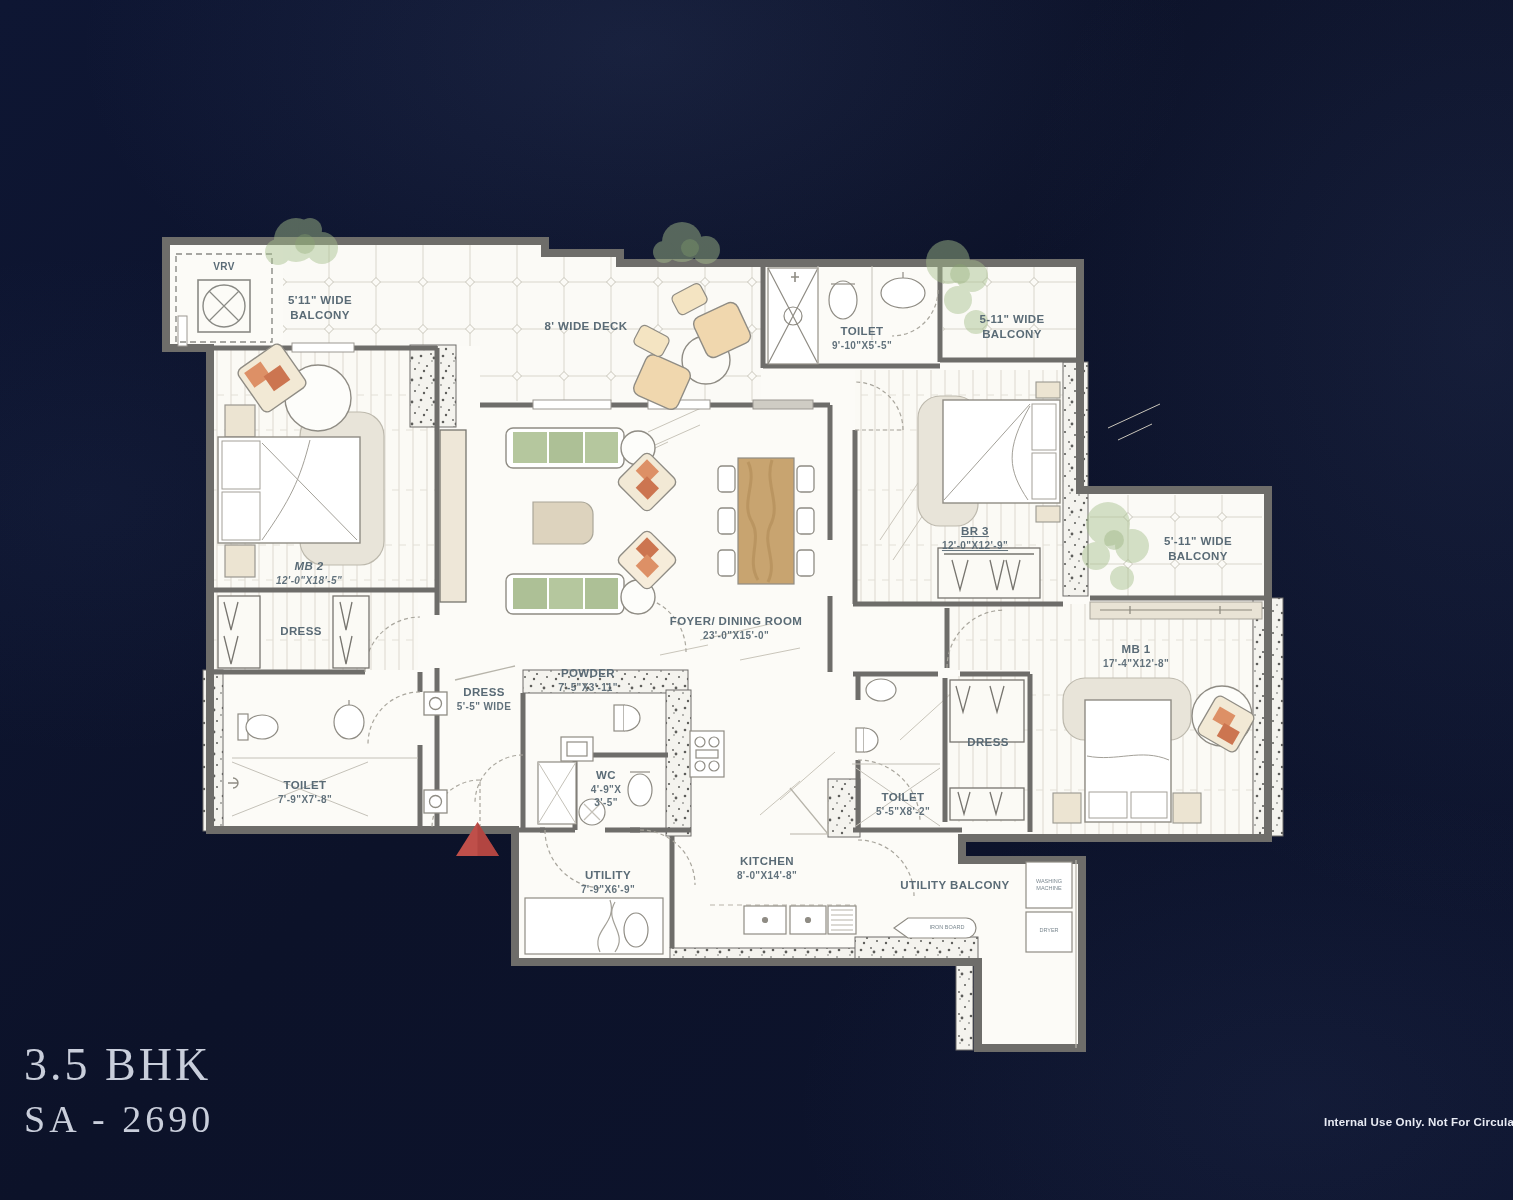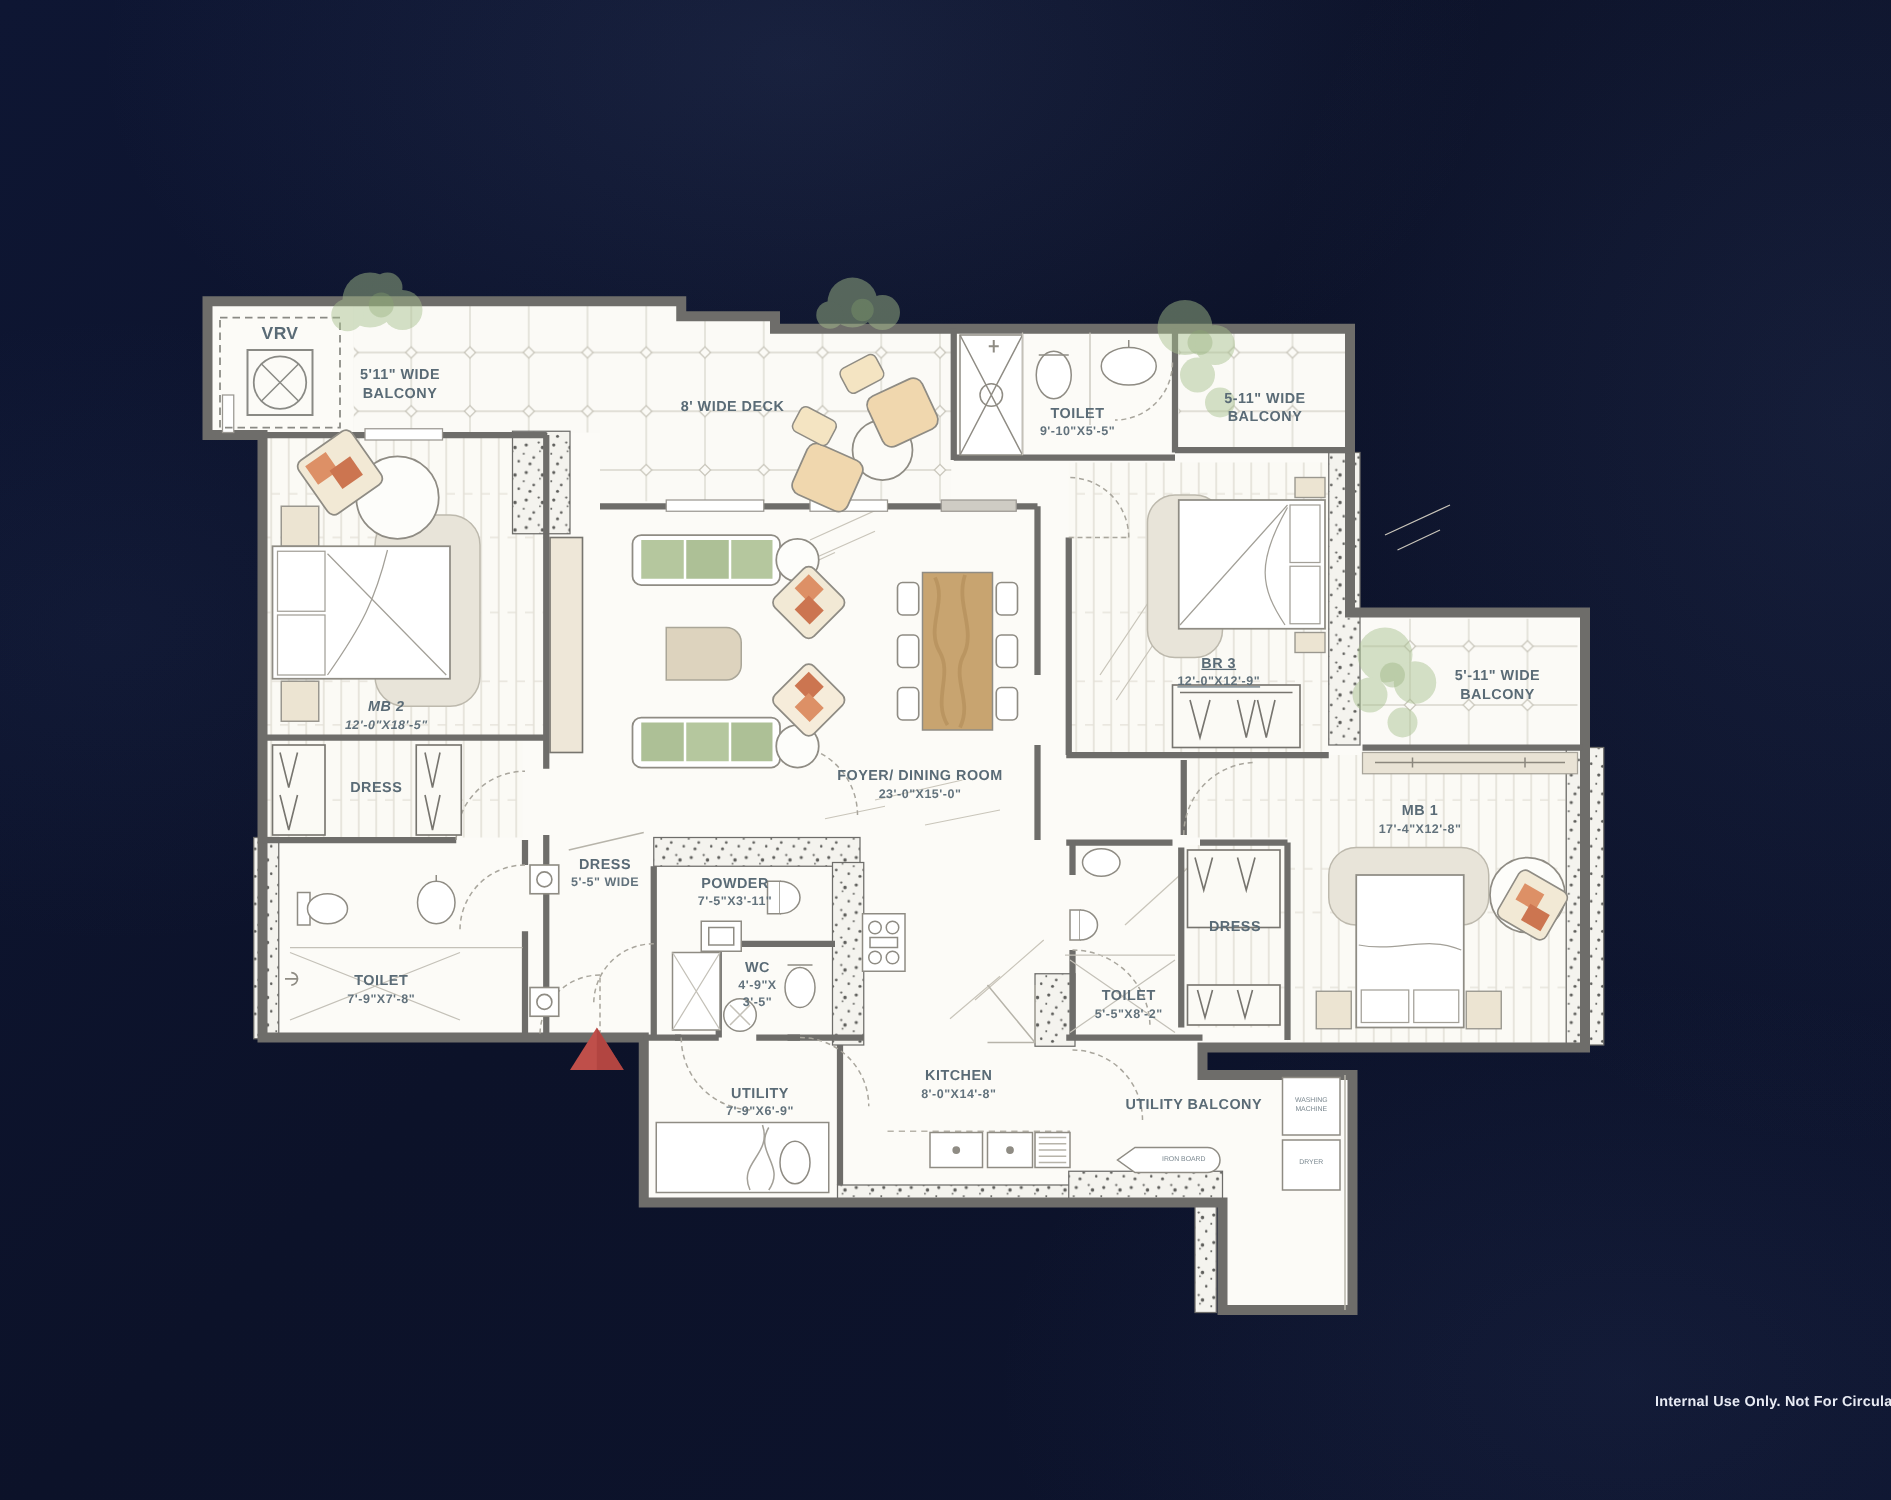--- a/index.html
+++ b/index.html
@@ -368,43 +368,47 @@
           <circle cx="1114" cy="540" r="10"></circle>
     </g>
   </g>
 
   <g>
     <path d="M456,856 H499 L477.5,822 Z" fill="#bf4f4a"></path>
     <path d="M477.5,822 L499,856 H477.5 Z" fill="#a83e3b" opacity=".55"></path>
   </g>
 </svg>
 
-  <div class="lbl lbl-sm" style="left:224px;top:266px;"><span class="nm" style="font-size:14px">VRV</span></div>
+  <div class="lbl lbl-sm" style="left:224px;top:266px;"><span class="nm" style="font-size:10px">VRV</span></div>
   <div class="lbl" style="left:320px;top:308px;"><span class="nm">5'11" WIDE
 BALCONY</span></div>
   <div class="lbl" style="left:586px;top:326px;"><span class="nm">8' WIDE DECK</span></div>
   <div class="lbl" style="left:862px;top:338px;"><span class="nm">TOILET</span><span class="dm">9'-10"X5'-5"</span></div>
   <div class="lbl" style="left:1012px;top:327px;"><span class="nm">5-11" WIDE
 BALCONY</span></div>
   <div class="lbl" style="left:975px;top:538px;text-decoration:underline;"><span class="nm">BR 3</span><span class="dm">12'-0"X12'-9"</span></div>
   <div class="lbl" style="left:1198px;top:549px;"><span class="nm">5'-11" WIDE
 BALCONY</span></div>
   <div class="lbl" style="left:1136px;top:656px;"><span class="nm">MB 1</span><span class="dm">17'-4"X12'-8"</span></div>
   <div class="lbl" style="left:309px;top:573px;font-style:italic;"><span class="nm">MB 2</span><span class="dm">12'-0"X18'-5"</span></div>
   <div class="lbl" style="left:301px;top:631px;"><span class="nm">DRESS</span></div>
   <div class="lbl" style="left:305px;top:792px;"><span class="nm">TOILET</span><span class="dm">7'-9"X7'-8"</span></div>
   <div class="lbl" style="left:484px;top:699px;"><span class="nm">DRESS</span><span class="dm">5'-5" WIDE</span></div>
-  <div class="lbl" style="left:588px;top:714px;"><span class="nm">POWDER</span><span class="dm">7'-5"X3'-11"</span></div>
+  <div class="lbl" style="left:588px;top:680px;"><span class="nm">POWDER</span><span class="dm">7'-5"X3'-11"</span></div>
   <div class="lbl" style="left:606px;top:788px;"><span class="nm">WC</span><span class="dm">4'-9"X
 3'-5"</span></div>
   <div class="lbl" style="left:736px;top:628px;"><span class="nm">FOYER/ DINING ROOM</span><span class="dm">23'-0"X15'-0"</span></div>
   <div class="lbl" style="left:767px;top:868px;"><span class="nm">KITCHEN</span><span class="dm">8'-0"X14'-8"</span></div>
   <div class="lbl" style="left:608px;top:882px;"><span class="nm">UTILITY</span><span class="dm">7'-9"X6'-9"</span></div>
   <div class="lbl" style="left:903px;top:804px;"><span class="nm">TOILET</span><span class="dm">5'-5"X8'-2"</span></div>
   <div class="lbl" style="left:988px;top:742px;"><span class="nm">DRESS</span></div>
   <div class="lbl" style="left:955px;top:885px;"><span class="nm">UTILITY BALCONY</span></div>
   <div class="lbl lbl-tiny" style="left:1049px;top:885px;transform:translate(-50%,-50%);position:absolute;white-space:pre-line;text-align:center;"><span>WASHING
 MACHINE</span></div>
   <div class="lbl lbl-tiny" style="left:1049px;top:931px;"><span>DRYER</span></div>
   <div class="lbl lbl-tiny" style="left:947px;top:928px;"><span>IRON BOARD</span></div>
 
+  <div class="title-block">
+    <div class="t1">3.5 BHK</div>
+    <div class="t2">SA - 2690</div>
+  </div>
   <div class="footer-note">Internal Use Only. Not For Circulation</div>
 </div>
 
 </body></html>

